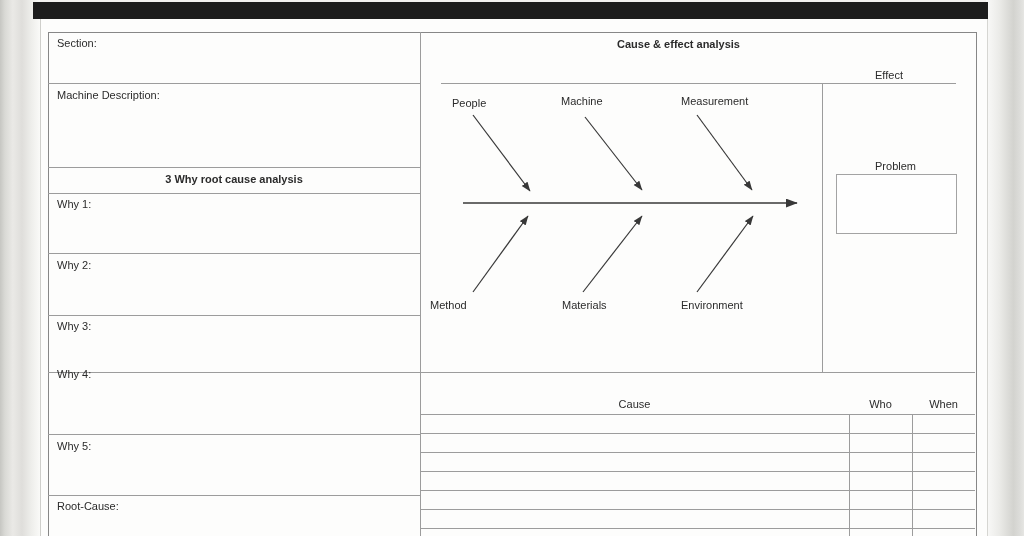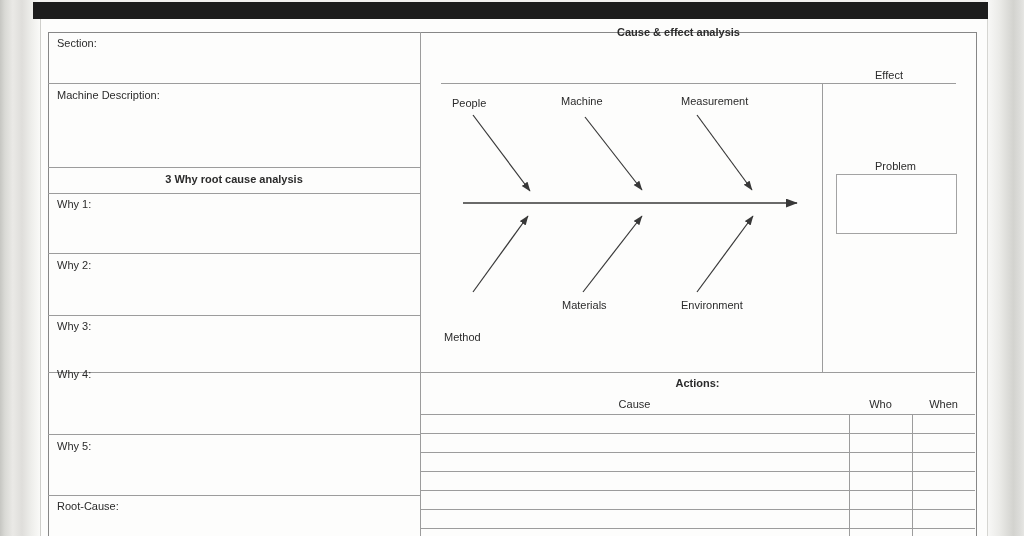--- a/index.html
+++ b/index.html
@@ -63,29 +63,29 @@
   <div class="cell" style="left:49px;top:391px;width:370px;height:42px;"></div>
   <div class="hline" style="left:48px;top:434px;width:372px;"></div>
 
   <div class="lbl" style="left:57px;top:440px;">Why 5:</div>
   <div class="cell" style="left:49px;top:452px;width:370px;height:42px;"></div>
   <div class="hline" style="left:48px;top:495px;width:372px;"></div>
 
   <div class="lbl" style="left:57px;top:500px;">Root-Cause:</div>
   <div class="cell" style="left:49px;top:512px;width:370px;height:24px;"></div>
 
-  <div class="lbl hdr center" style="left:420px;top:26px;width:517px;">Cause &amp; effect analysis</div>
+  <div class="lbl hdr center" style="left:420px;top:38px;width:517px;">Cause &amp; effect analysis</div>
   <div class="lbl center" style="left:822px;top:69px;width:134px;">Effect</div>
   <div class="hline" style="left:441px;top:83px;width:515px;"></div>
   <div class="vline" style="left:822px;top:84px;height:288px;"></div>
 
   <div class="lbl" style="left:452px;top:97px;">People</div>
   <div class="lbl" style="left:561px;top:95px;">Machine</div>
   <div class="lbl" style="left:681px;top:95px;">Measurement</div>
-  <div class="lbl" style="left:444px;top:299px;margin-top:32px;">Method</div>
+  <div class="lbl" style="left:430px;top:299px;">Method</div>
   <div class="lbl" style="left:562px;top:299px;">Materials</div>
   <div class="lbl" style="left:681px;top:299px;">Environment</div>
 
   <svg class="abs" style="left:420px;top:84px;" width="556" height="288" viewBox="0 0 556 288">
     <defs>
       <marker id="ah" markerWidth="9" markerHeight="8" refX="7.5" refY="3" orient="auto">
         <path d="M0,0 L8,3 L0,6 Z" fill="#383838"></path>
       </marker>
     </defs>
     <line x1="43" y1="119" x2="377" y2="119" stroke="#383838" stroke-width="1.5" marker-end="url(#ah)"></line>
@@ -93,21 +93,20 @@
     <line x1="165" y1="33" x2="222" y2="106" stroke="#383838" stroke-width="1.2" marker-end="url(#ah)"></line>
     <line x1="277" y1="31" x2="332" y2="106" stroke="#383838" stroke-width="1.2" marker-end="url(#ah)"></line>
     <line x1="53" y1="208" x2="108" y2="132" stroke="#383838" stroke-width="1.2" marker-end="url(#ah)"></line>
     <line x1="163" y1="208" x2="222" y2="132" stroke="#383838" stroke-width="1.2" marker-end="url(#ah)"></line>
     <line x1="277" y1="208" x2="333" y2="132" stroke="#383838" stroke-width="1.2" marker-end="url(#ah)"></line>
   </svg>
 
   <div class="lbl center" style="left:836px;top:160px;width:119px;">Problem</div>
   <div class="abs" style="left:836px;top:174px;width:119px;height:58px;border:1px solid #a3a3a3;background:#fefefe;"></div>
 
-  <div class="lbl hdr center" style="left:420px;top:377px;width:555px;">Actions:</div>
   <div class="lbl center" style="left:420px;top:398px;width:429px;">Cause</div>
   <div class="lbl center" style="left:849px;top:398px;width:63px;">Who</div>
   <div class="lbl center" style="left:912px;top:398px;width:63px;">When</div>
   <div class="hline" style="left:420px;top:414px;width:555px;"></div>
   <div class="vline" style="left:849px;top:414px;height:122px;"></div>
   <div class="vline" style="left:912px;top:414px;height:122px;"></div>
   <div id="action-rows">
       <div class="hline" style="left: 420px; top: 433px; width: 555px;"></div>
       <div class="cell" style="left: 421px; top: 415px; width: 427px; height: 18px;"></div>
       <div class="cell" style="left: 850px; top: 415px; width: 61px; height: 18px;"></div>

